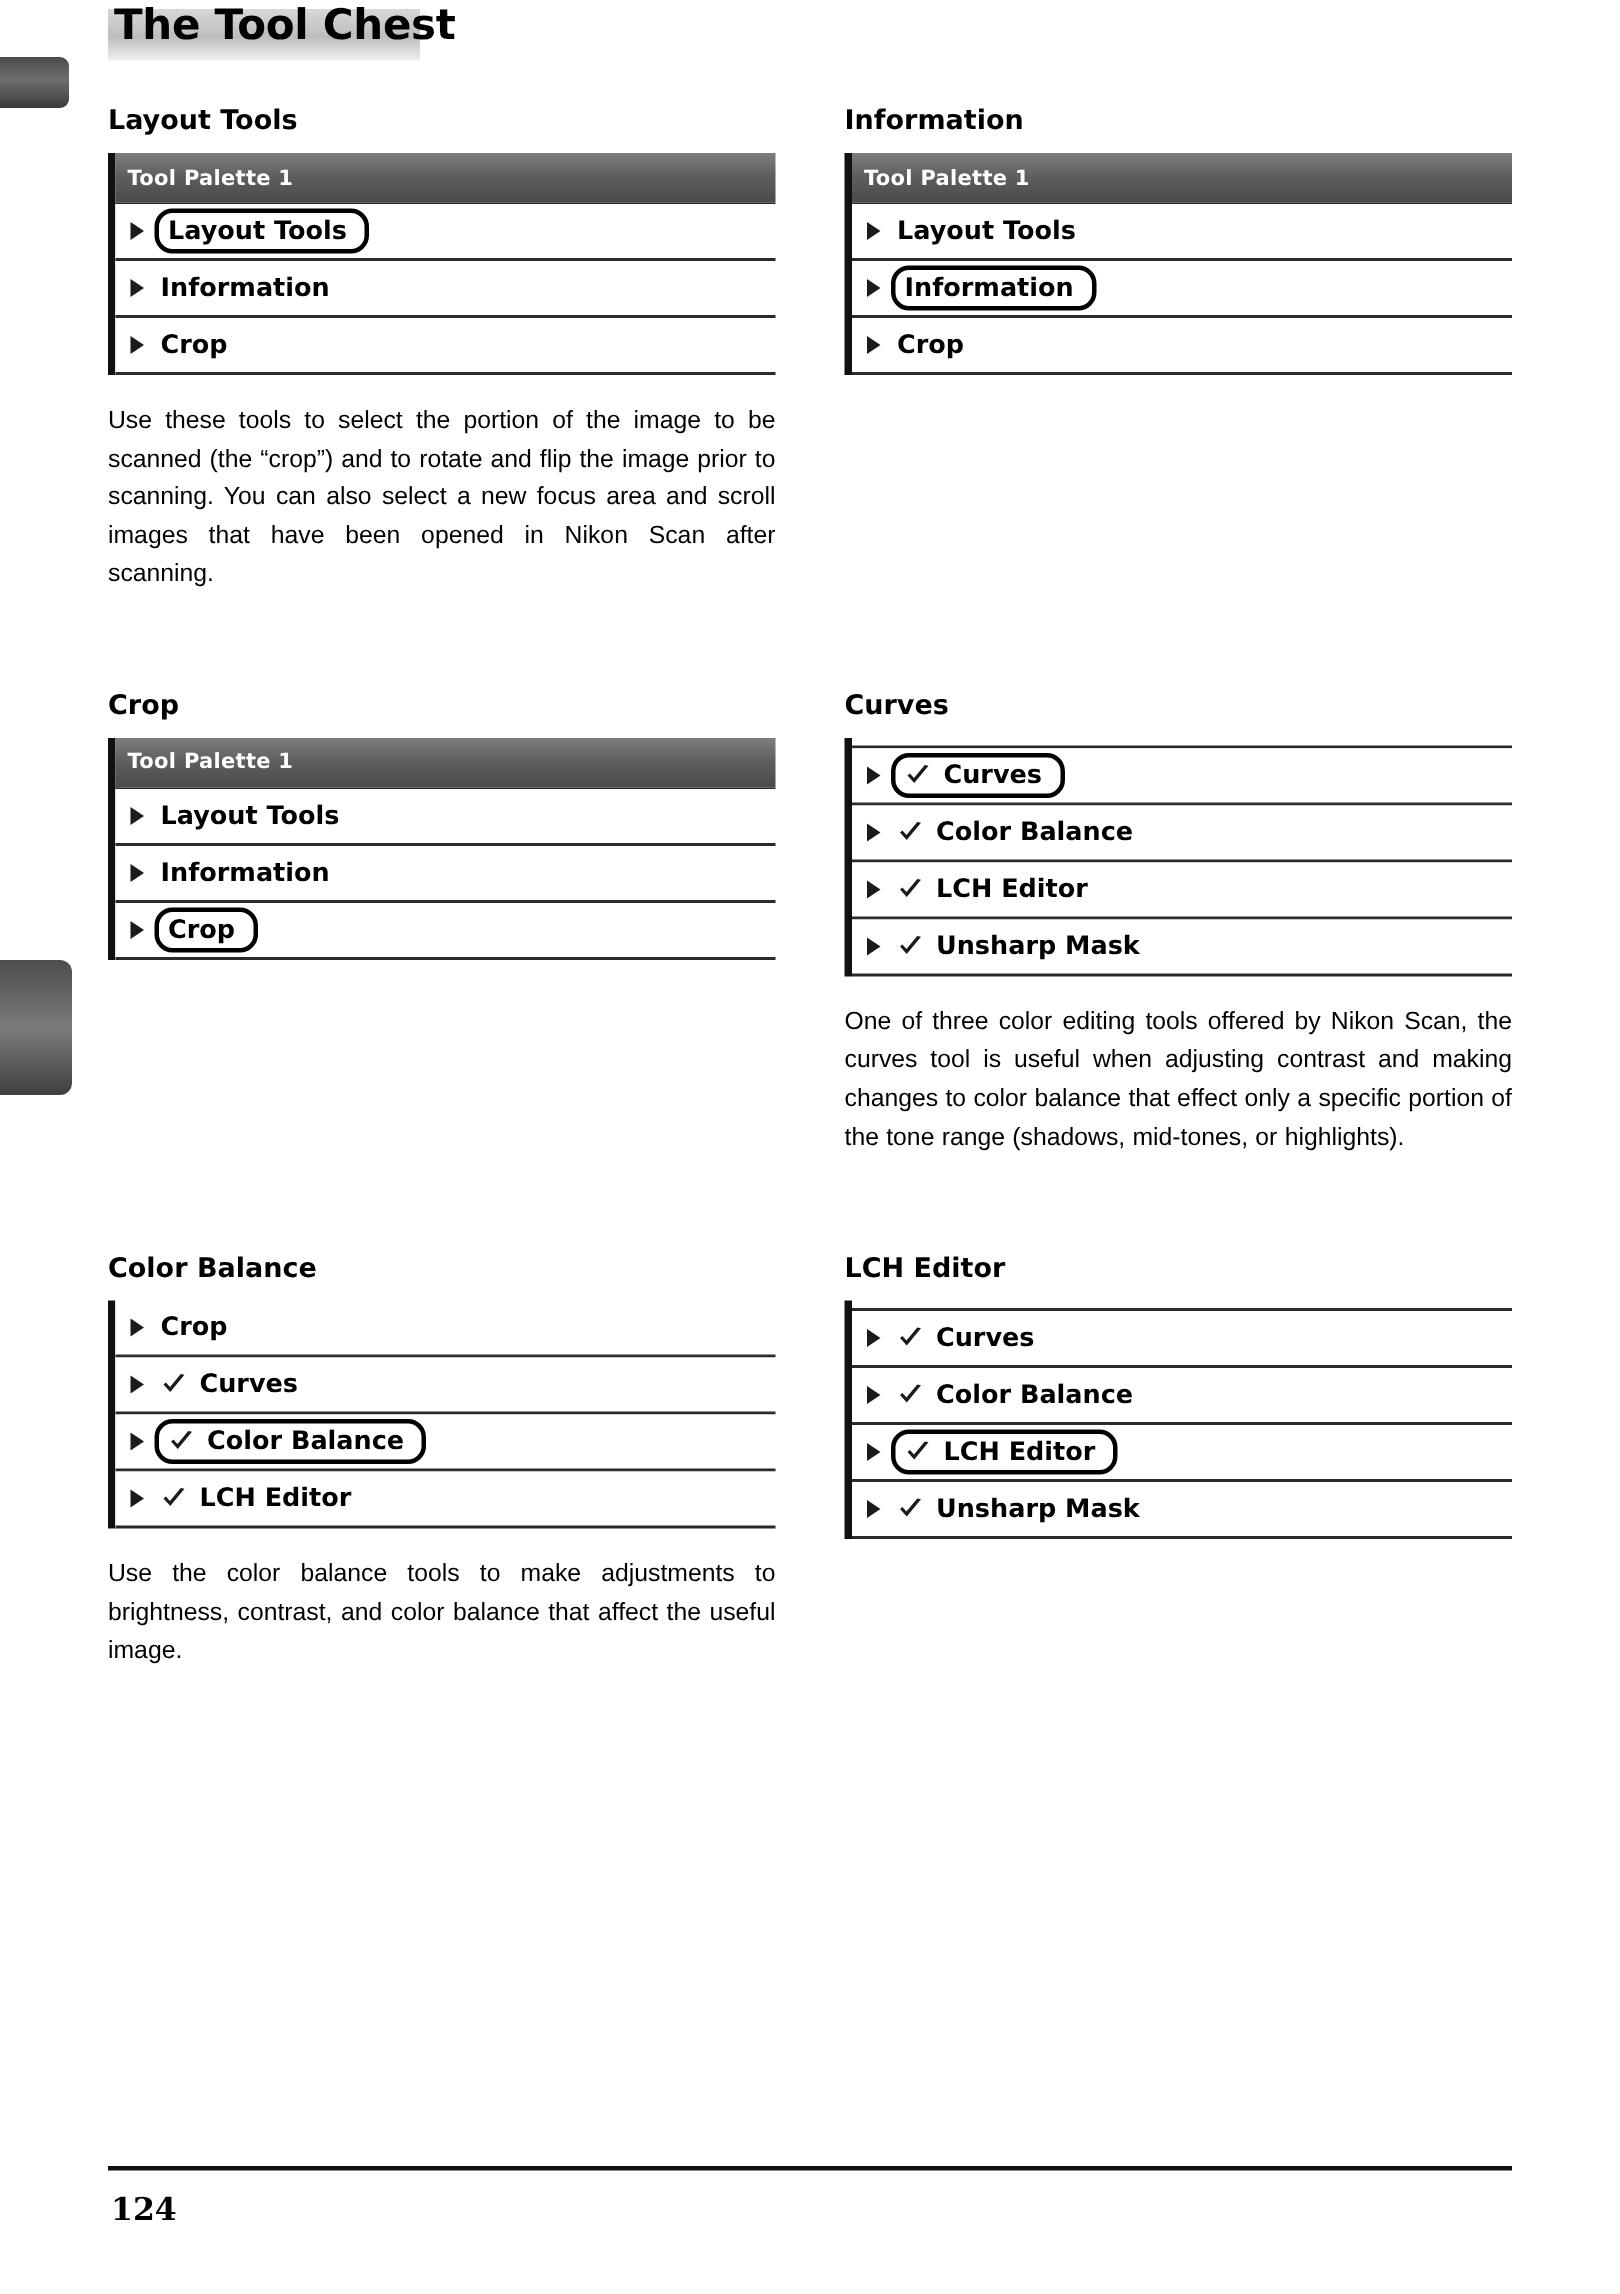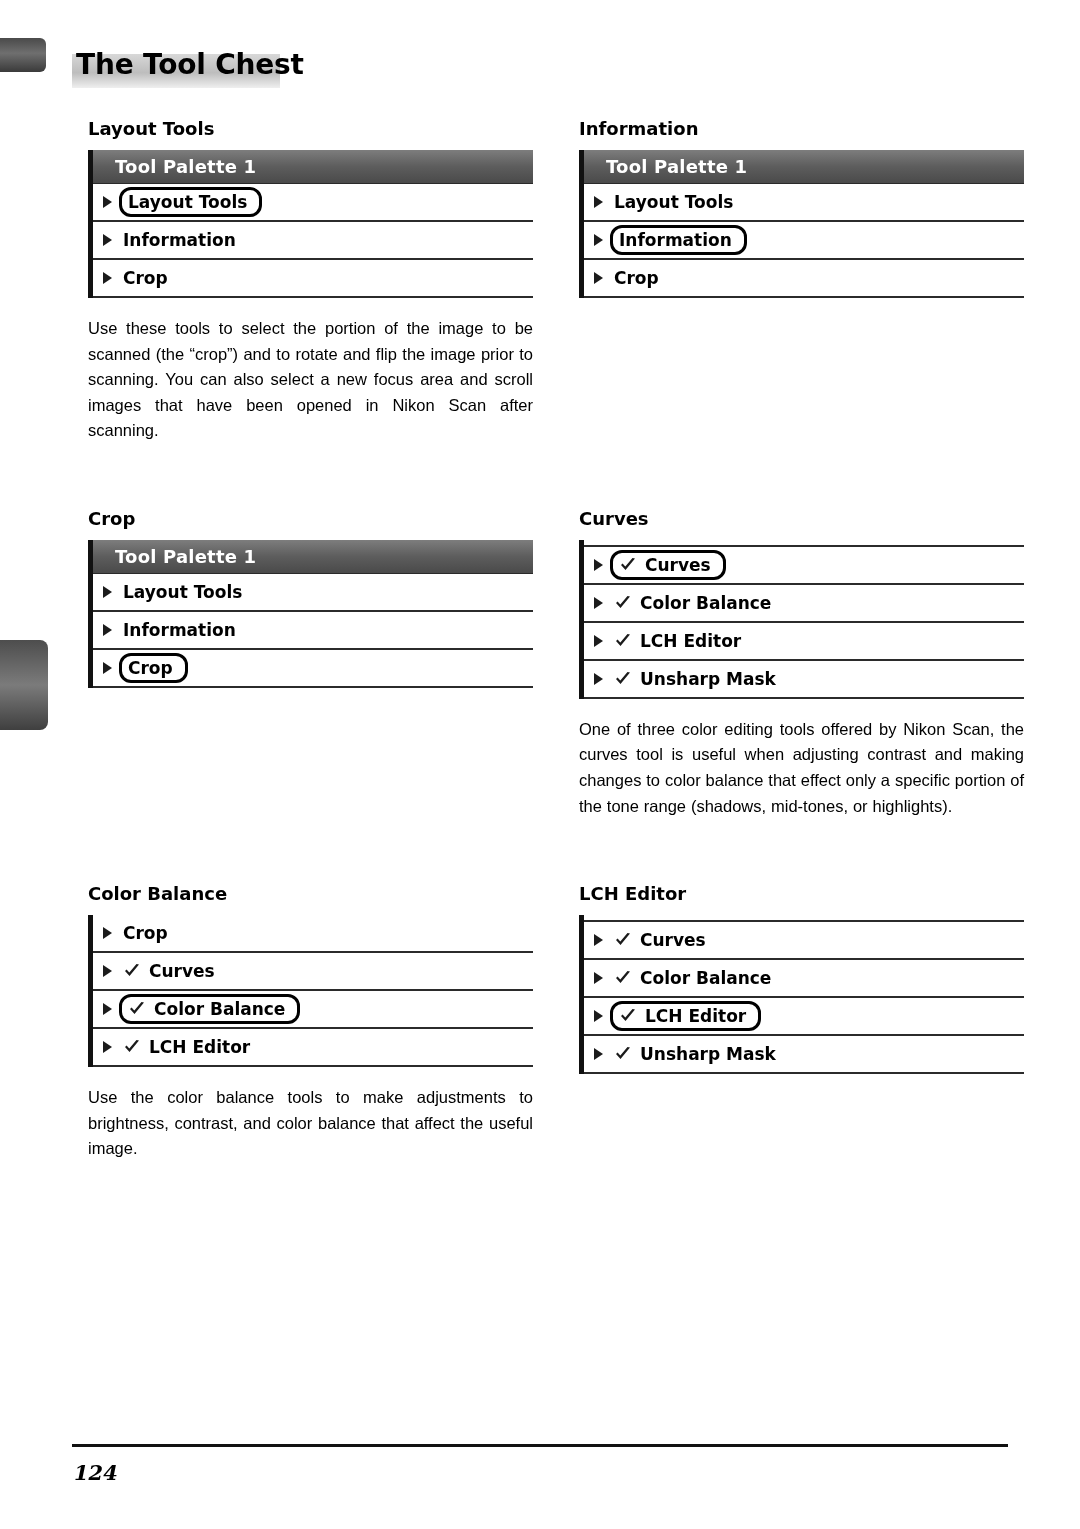--- a/index.html
+++ b/index.html
@@ -34,21 +34,20 @@
     position: absolute;
     left: 72px;
     top: 0;
     width: 936px;
     height: 1529px;
   }
 
   
   .title-wrap {
     position: relative;
-    margin-top: 48px;
     height: 44px;
     text-decoration: underline;
   }
   .title-bar {
     position: absolute;
     left: 0; top: 6px;
     width: 208px; height: 34px;
     background: linear-gradient(180deg,#d8d8d8 0%,#bdbdbd 55%,#efefef 100%);
   }
   .title-text {
@@ -60,21 +59,21 @@
     font-family: "DejaVu Sans", sans-serif;
   }
 
   
   .grid {
     margin-top: 26px;
     display: grid;
     grid-template-columns: 445px 445px;
     column-gap: 46px;
   }
-  .cell { width: 445px; margin-left: 16px; }
+  .cell { width: 445px; }
   .cell.spaced { margin-top: 64px; }
 
   h3.sec {
     font-size: 18px;
     font-weight: bold;
     margin: 0 0 11px 0;
     font-family: "DejaVu Sans", sans-serif;
   }
 
   
@@ -82,24 +81,24 @@
     width: 445px;
     border-left: 5px solid #111;
     background: #ffffff;
     position: relative;
   }
   .pal-title {
     height: 34px;
     background: linear-gradient(180deg,#7d7d7d 0%,#5d5d5d 50%,#4a4a4a 100%);
     color: #fff;
     font-weight: bold;
-    font-size: 18px;
+    font-size: 14px;
     display: flex;
     align-items: center;
-    padding-left: 22px;
+    padding-left: 8px;
     letter-spacing: 0.2px;
     border-bottom: 1px solid #2a2a2a;
   }
   .rows { background: #fff; }
   .row {
     height: 38px;
     display: flex;
     align-items: center;
     border-bottom: 2px solid #2b2b2b;
     padding-left: 10px;
@@ -166,21 +165,20 @@
     position: absolute;
     left: 0; bottom: 82px;
     width: 936px; height: 3px;
     background: #111;
   }
   .folio {
     position: absolute;
     left: 2px; bottom: 44px;
     font-size: 21px;
     font-weight: bold;
-    font-style: italic;
     font-family: "DejaVu Serif", serif;
   }
 </style>
 </head>
 <body>
 
 <div class="corner-tab"></div>
 <div class="side-tab"></div>
 
 <div class="page">

